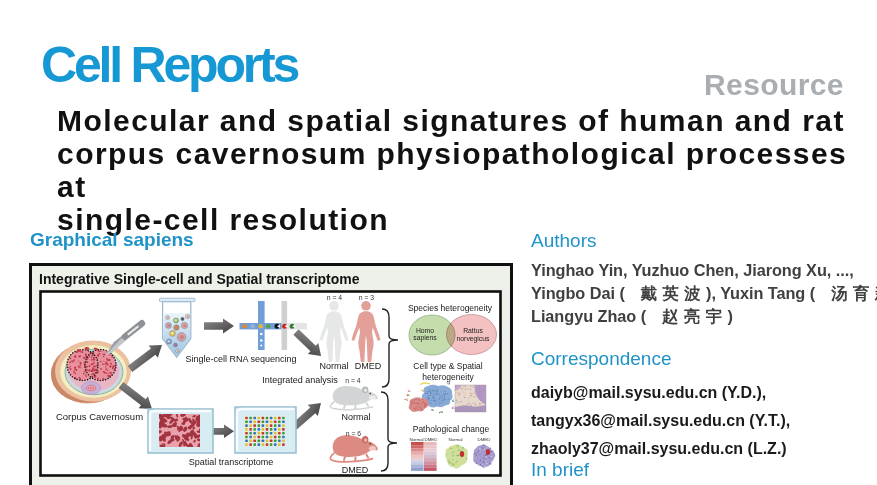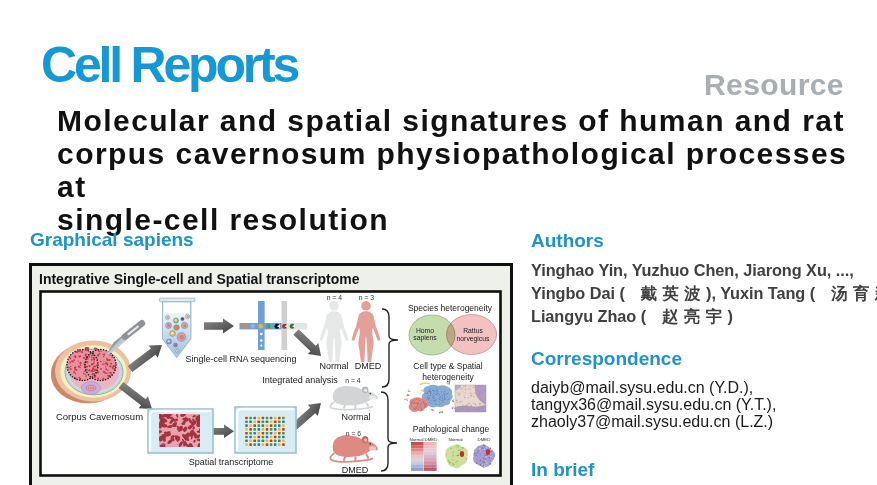--- a/index.html
+++ b/index.html
@@ -3,25 +3,25 @@
 <meta charset="utf-8">
 <style>
   html,body{margin:0;padding:0;}
   body{width:877px;height:485px;position:relative;overflow:hidden;background:#fff;
        font-family:"Liberation Sans",sans-serif;}
   .abs{position:absolute;}
   #resource{left:704px;top:22.7px;font-size:30px;font-weight:bold;color:#a9aeb2;letter-spacing:0.4px;margin-top:45px;}
   #logo{left:41px;top:36.2px;font-size:50px;font-weight:bold;color:#1598d3;letter-spacing:-3.2px;}
   #title{left:30px;top:104.4px;font-size:30px;font-weight:bold;color:#111;line-height:33px;letter-spacing:1.45px;margin-left:27px;}
   #gahead{left:30px;top:229.3px;font-size:19px;font-weight:bold;color:#1f93c8;}
-  .rh{font-size:19px;font-weight:bold;color:#1f93c8;}
+  .rh{font-size:19px;font-weight:normal;color:#1f93c8;}
   #authors-h{left:531px;top:230px;}
   #authors{left:531px;top:258.8px;font-size:16.3px;font-weight:bold;color:#404040;line-height:23px;letter-spacing:-0.05px;white-space:nowrap;}
   #corr-h{left:531px;top:348px;}
-  #corr{left:531px;top:379px;font-size:16px;font-weight:normal;color:#1a1a1a;line-height:17px;white-space:nowrap;}
+  #corr{left:531px;top:379px;font-size:16px;font-weight:bold;color:#1a1a1a;line-height:28px;white-space:nowrap;}
   #brief-h{left:531px;top:458.7px;text-align:center;}
   .cjk{letter-spacing:5.5px;margin-left:16px;}
   #gabox{left:29px;top:263px;width:484px;height:232px;}
 </style>
 </head>
 <body>
 <div class="abs" id="resource">Resource</div>
 <div class="abs" id="logo">Cell Reports</div>
 <div class="abs" id="title">Molecular and spatial signatures of human and rat<br>corpus cavernosum physiopathological processes at<br>single-cell resolution</div>
 <div class="abs" id="gahead">Graphical sapiens</div>

